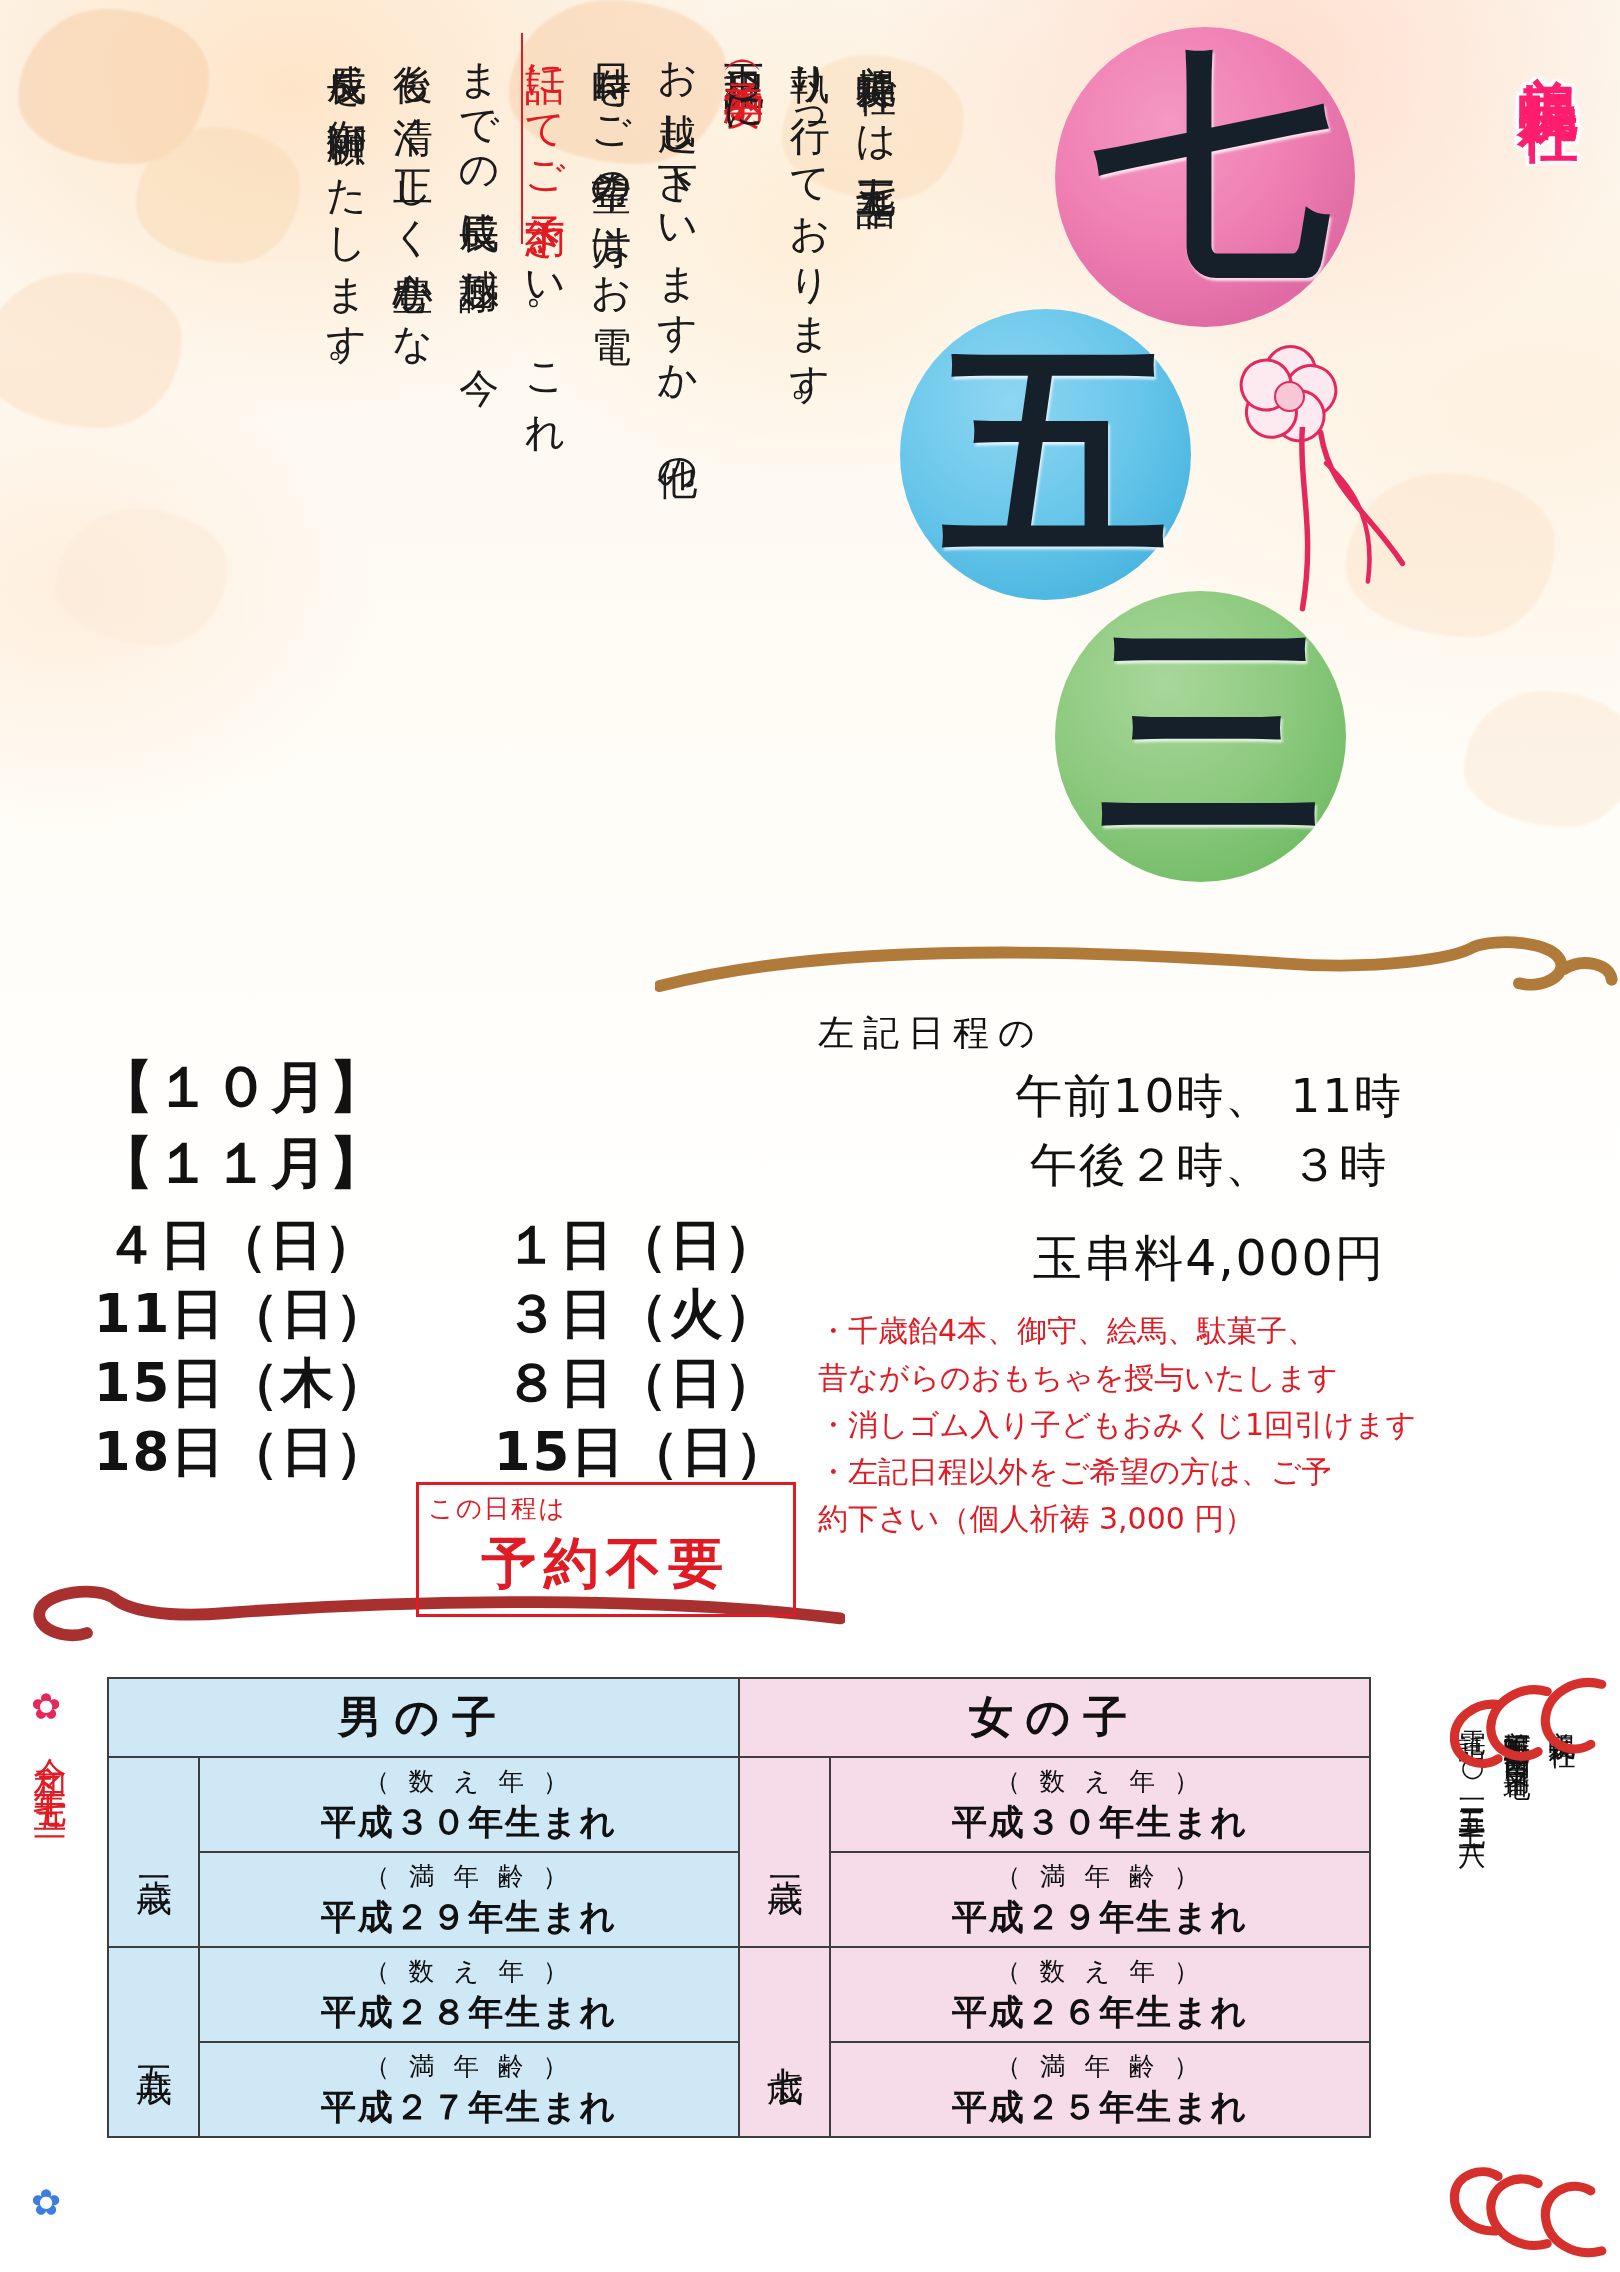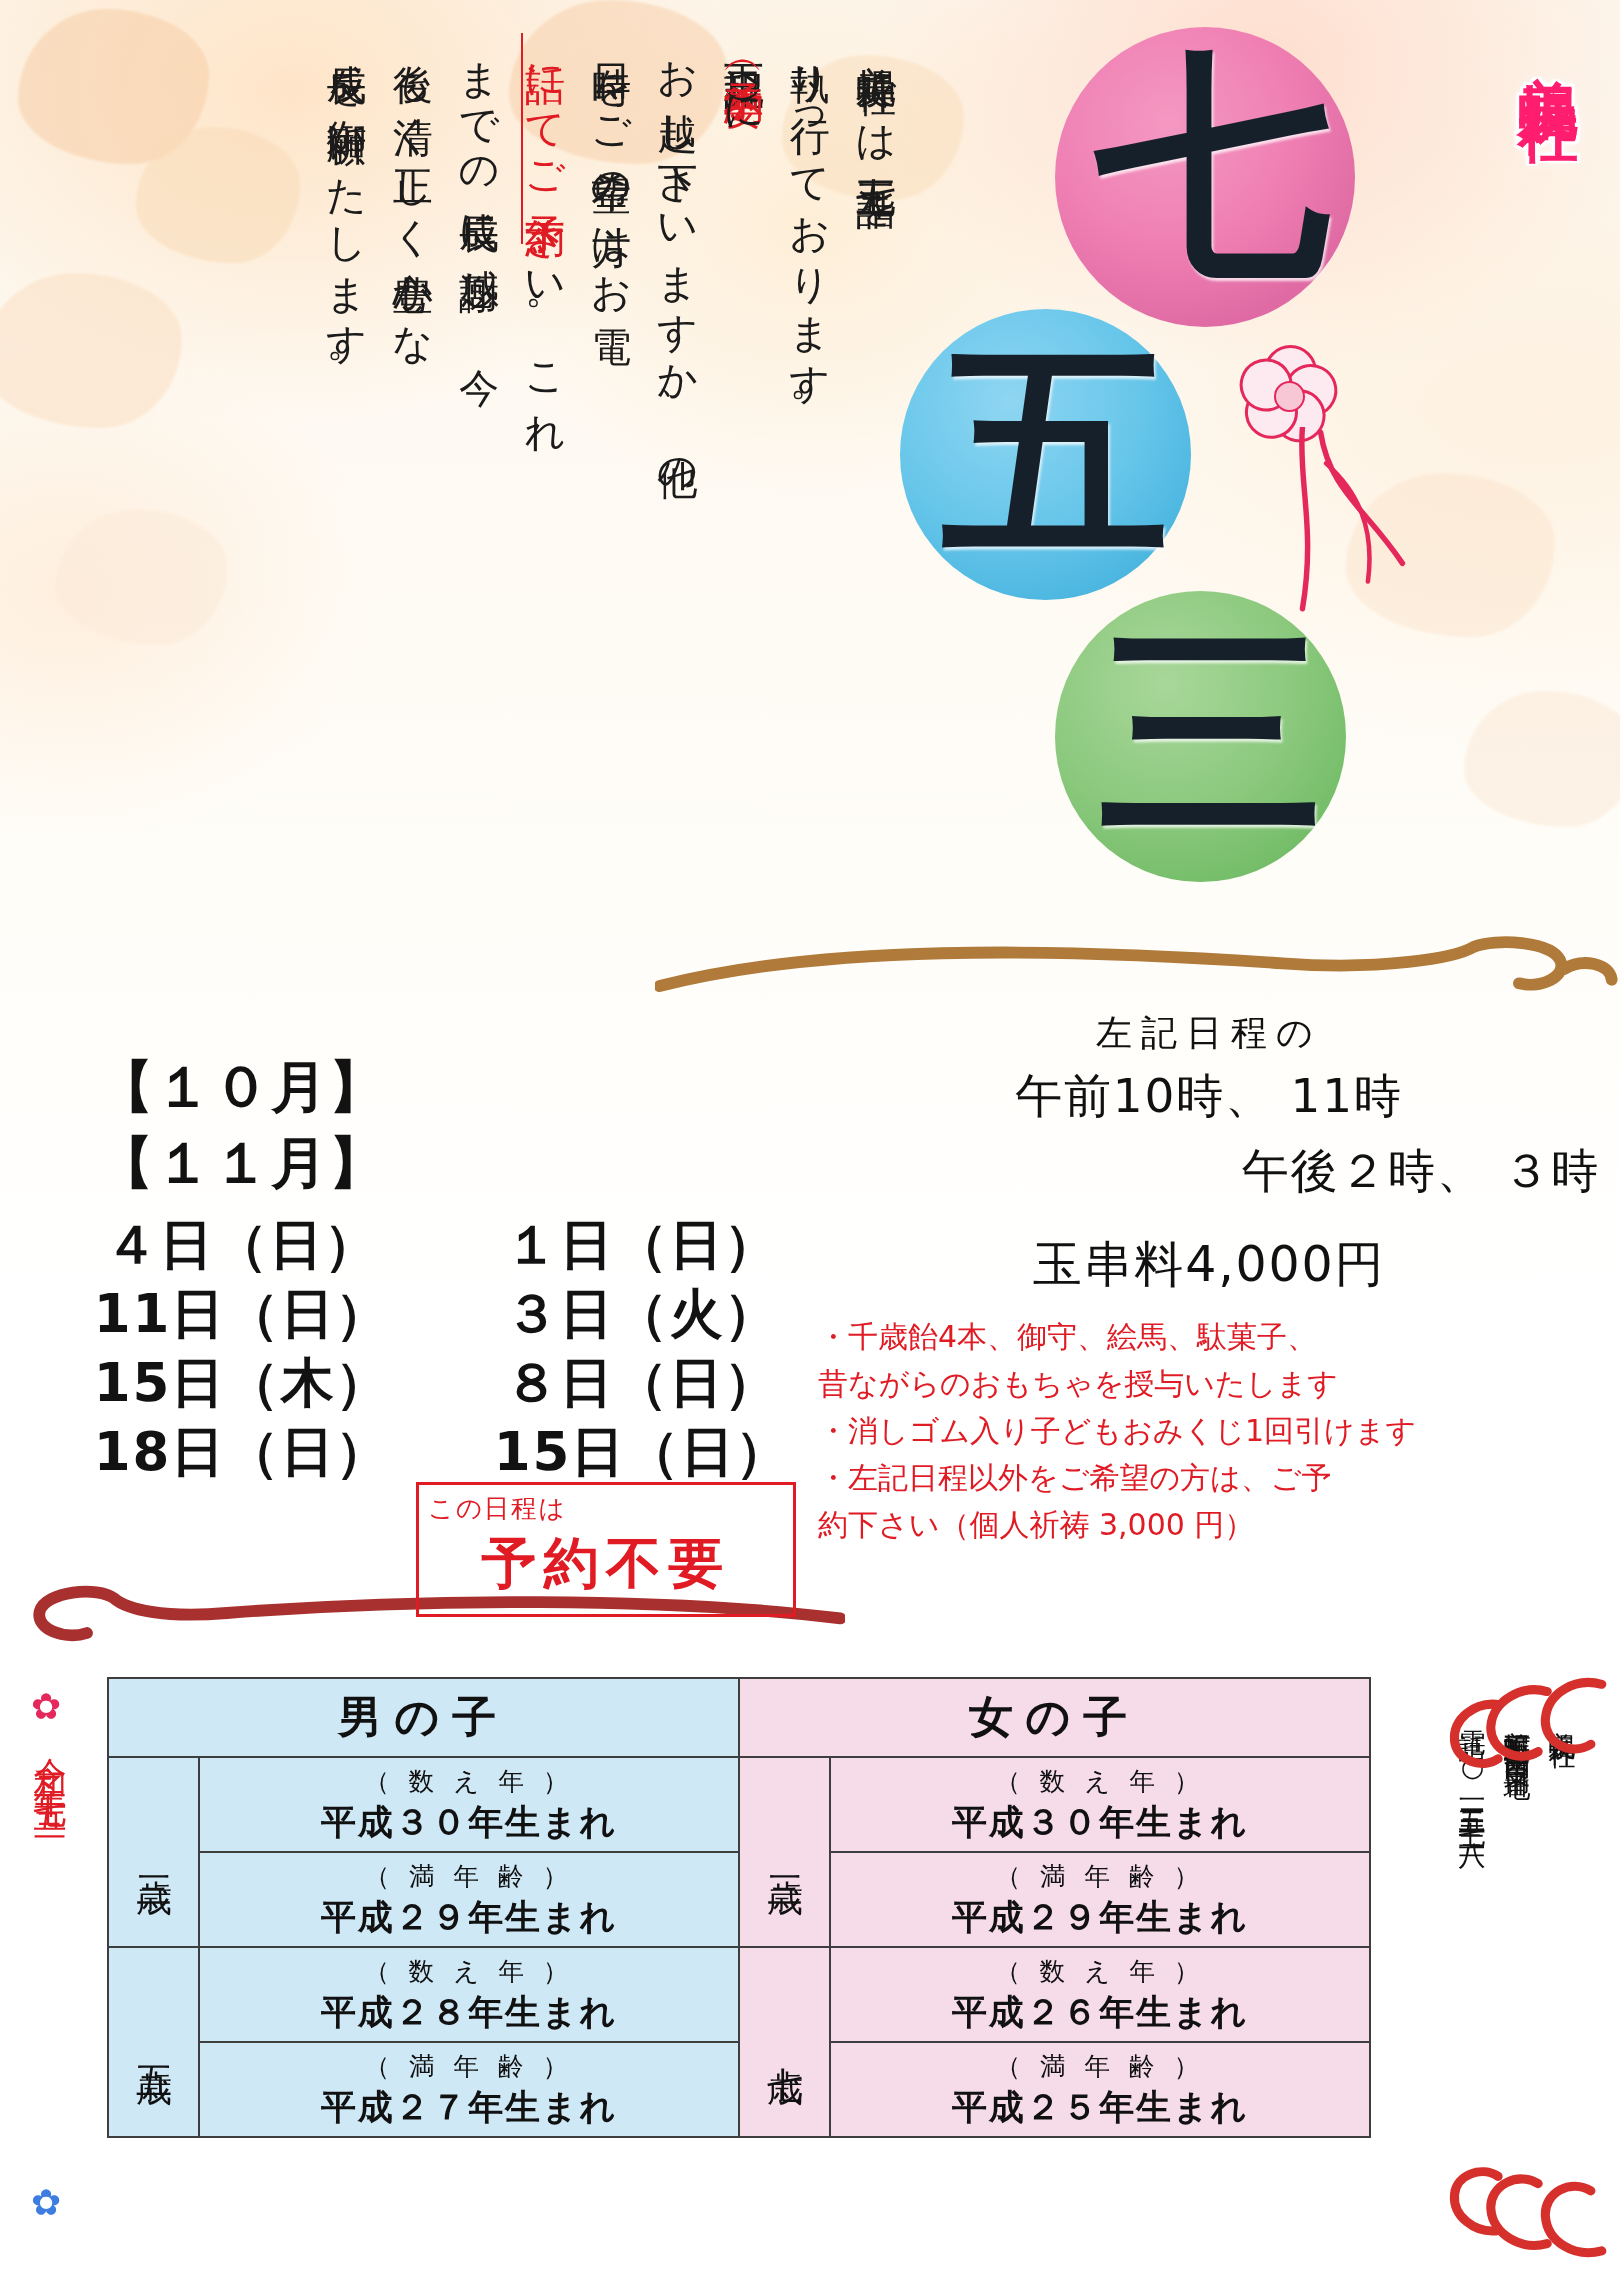--- a/index.html
+++ b/index.html
@@ -159,23 +159,23 @@
   .stamp .small { font-size: 25.5px; letter-spacing: 1.8px; }
   .stamp .big { font-size: 55px; font-weight: 700; letter-spacing: 7.3px; text-align: center; margin-top: 1.8px;}
 
   
   .rinfo {
     position: absolute;
     left: 818px; top: 1009px; width: 782px;
     color: #111;
     font-family: "DejaVu Sans", "Liberation Sans", sans-serif;
   }
-  .rinfo .l1 { font-size: 36px; letter-spacing: 9px; text-align: center; }
+  .rinfo .l1 { font-size: 36px; letter-spacing: 9px; text-align: left; }
   .rinfo .l2 { font-size: 47px; letter-spacing: 1.8px; text-align: center; margin-top: 7.3px; }
-  .rinfo .l3 { font-size: 47px; letter-spacing: 1.8px; text-align: right; margin-top: 12px; }
+  .rinfo .l3 { font-size: 47px; letter-spacing: 1.8px; text-align: center; margin-top: 6px; }
   .rinfo .l4 { font-size: 49px; letter-spacing: 1.8px; text-align: center; margin-top: 29px; }
   .rnotes { margin-top: 16.4px; color: #e01b24; font-size: 30px; line-height: 1.45; }
   .rnotes p { margin: 0 0 3.6px 0; }
 
   
   .table-wrap {
     position: absolute;
     left: 107px; top: 1677px;
     width: 1264px;
   }

